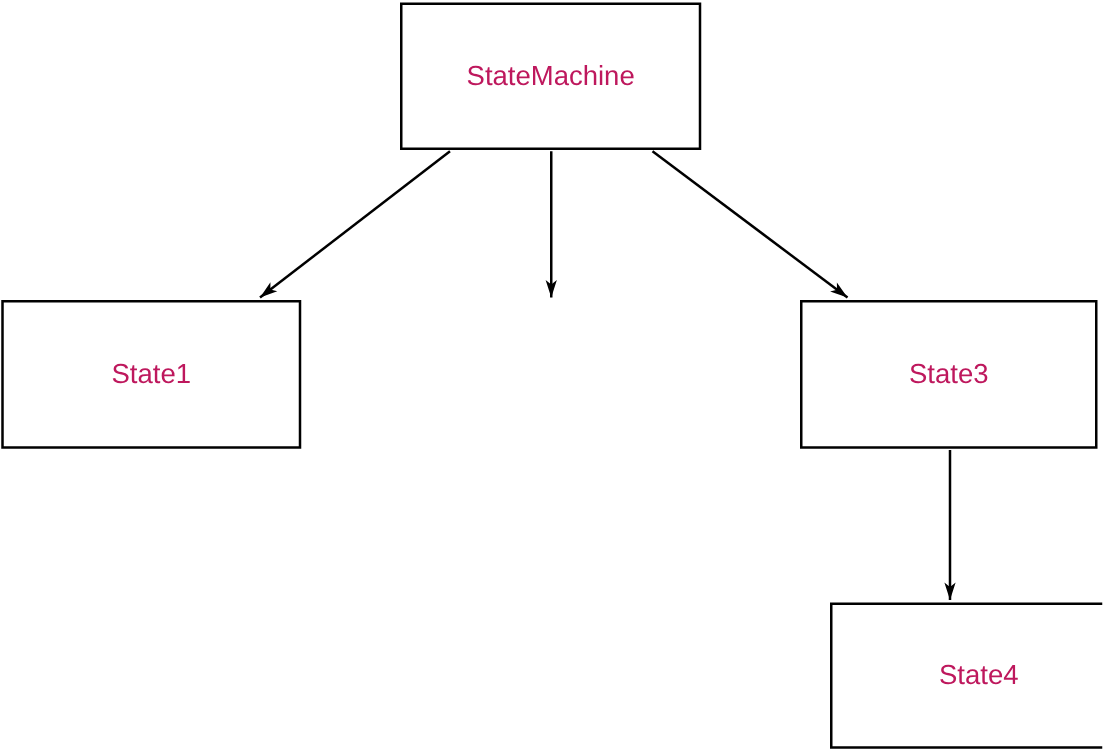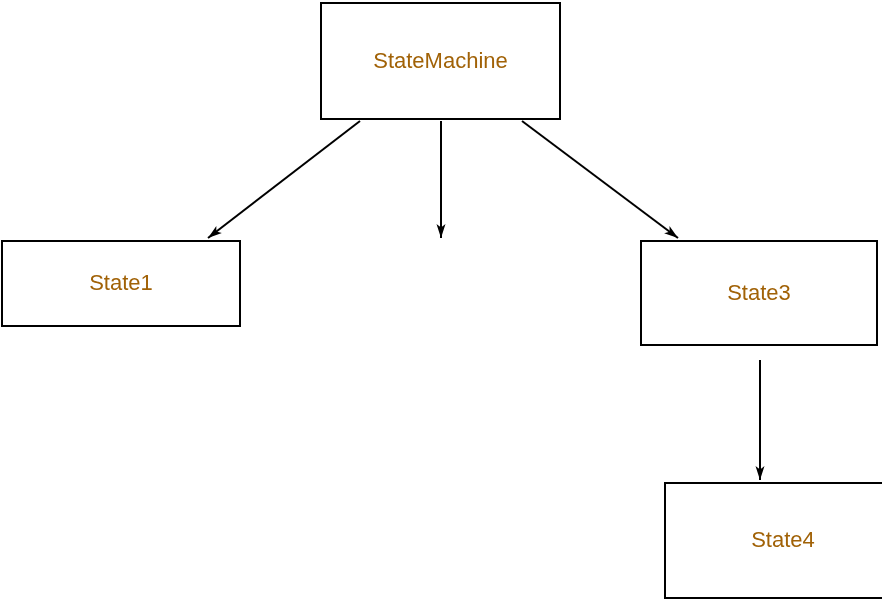--- a/index.html
+++ b/index.html
@@ -23,29 +23,29 @@
     height: 602px;
   }
   .node {
     position: absolute;
     box-sizing: border-box;
     border: 2px solid #000000;
     background: #ffffff;
     display: flex;
     align-items: center;
     justify-content: center;
-    color: #a16207;
+    color: #be185d;
     font-size: 22px;
     line-height: 1.2;
     text-align: center;
   }
   #node-statemachine { left: 320px; top: 2px;   width: 241px; height: 118px; }
-  #node-state1       { left: 1px;   top: 240px; width: 240px; height: 87px; }
+  #node-state1       { left: 1px;   top: 240px; width: 240px; height: 119px; }
   #node-state2       { left: 320px; top: 240px; width: 241px; height: 119px; }
-  #node-state3       { left: 640px; top: 240px; width: 238px; height: 106px; }
+  #node-state3       { left: 640px; top: 240px; width: 238px; height: 119px; }
   #node-state4       { left: 664px; top: 482px; width: 238px; height: 117px; }
   .watermark {
     position: absolute;
     left: 636px;
     top: 574px;
     color: #e9e9e9;
     font-size: 16px;
     white-space: nowrap;
   }
 </style>

